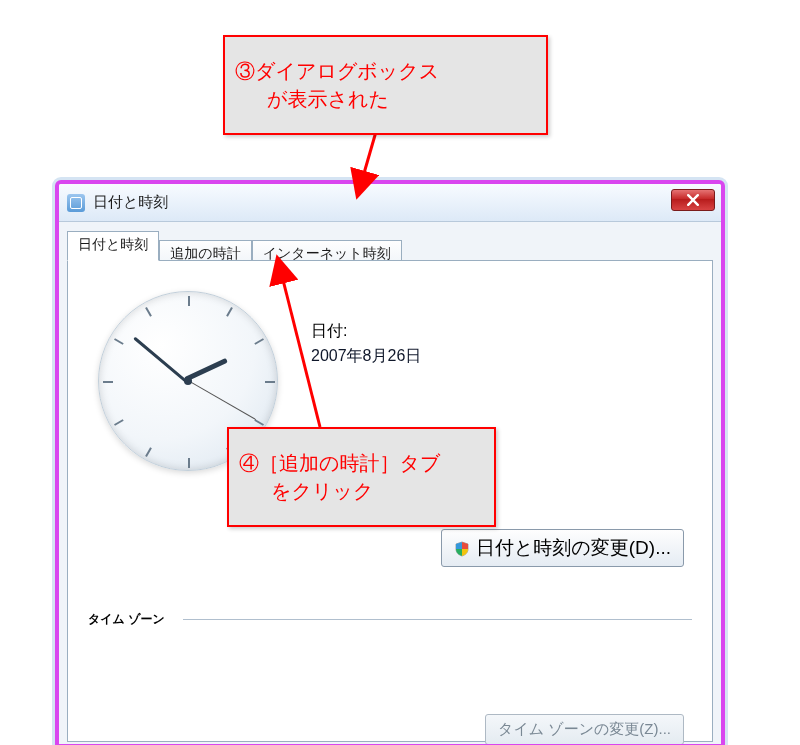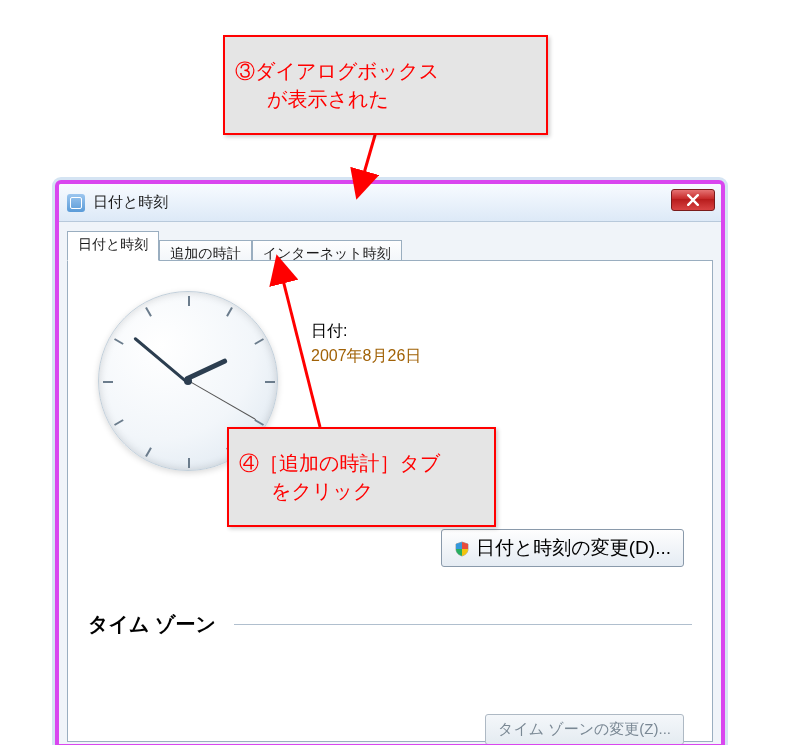--- a/index.html
+++ b/index.html
@@ -161,21 +161,21 @@
   .hand.min  { width:3px; height:70px; transform: rotate(130deg) translateY(-1px); border-radius:2px; }
   .hand.sec  { width:1px; height:78px; background:#555; transform: rotate(300deg); }
   .clock .pin {
     position:absolute; left:50%; top:50%;
     width:8px; height:8px; margin:-4px 0 0 -4px;
     border-radius:50%; background:#2c3e50;
   }
 
   .dateinfo { margin-top: 30px; }
   .dateinfo .lbl { font-size: 16px; color:#000; }
-  .dateinfo .val { font-size: 16px; color:#a16207; margin-top: 4px; }
+  .dateinfo .val { font-size: 16px; color:#0f172a; margin-top: 4px; }
 
   .change-btn {
     position: absolute;
     right: 28px;
     top: 268px;
     border: 1px solid #8a9aab;
     background: linear-gradient(#fefefe, #e5ecf3);
     border-radius: 3px;
     padding: 5px 12px;
     font-size: 19px;
@@ -187,21 +187,21 @@
   }
   .shield {
     width:16px; height:16px;
     display:inline-block;
   }
 
   .tz-section {
     margin-top: 140px;
   }
   .section-title {
-    font-size: 20px;
+    font-size: 12px;
     font-weight: bold;
     color:#000;
     display:flex;
     align-items:center;
     gap:18px;
     justify-content:space-between;
   }
   .section-title .rule {
     flex:1;
     height:1px;

